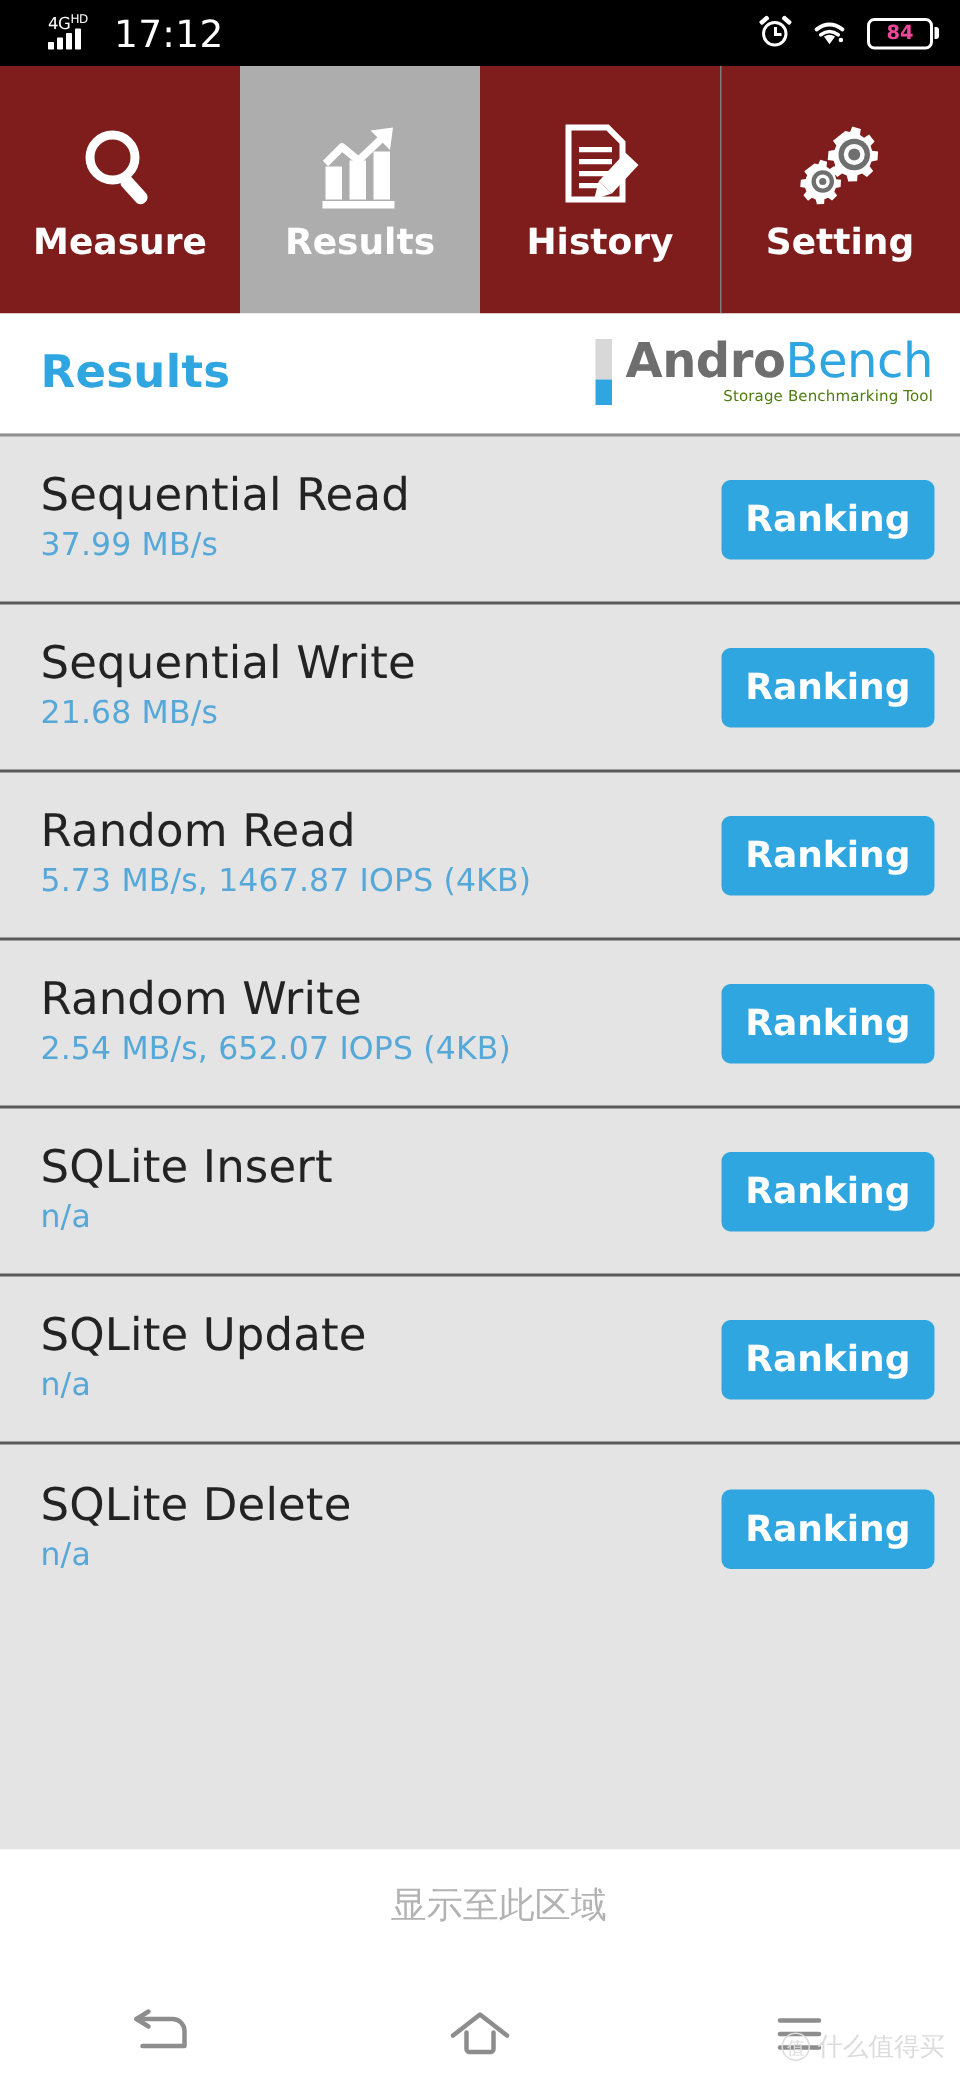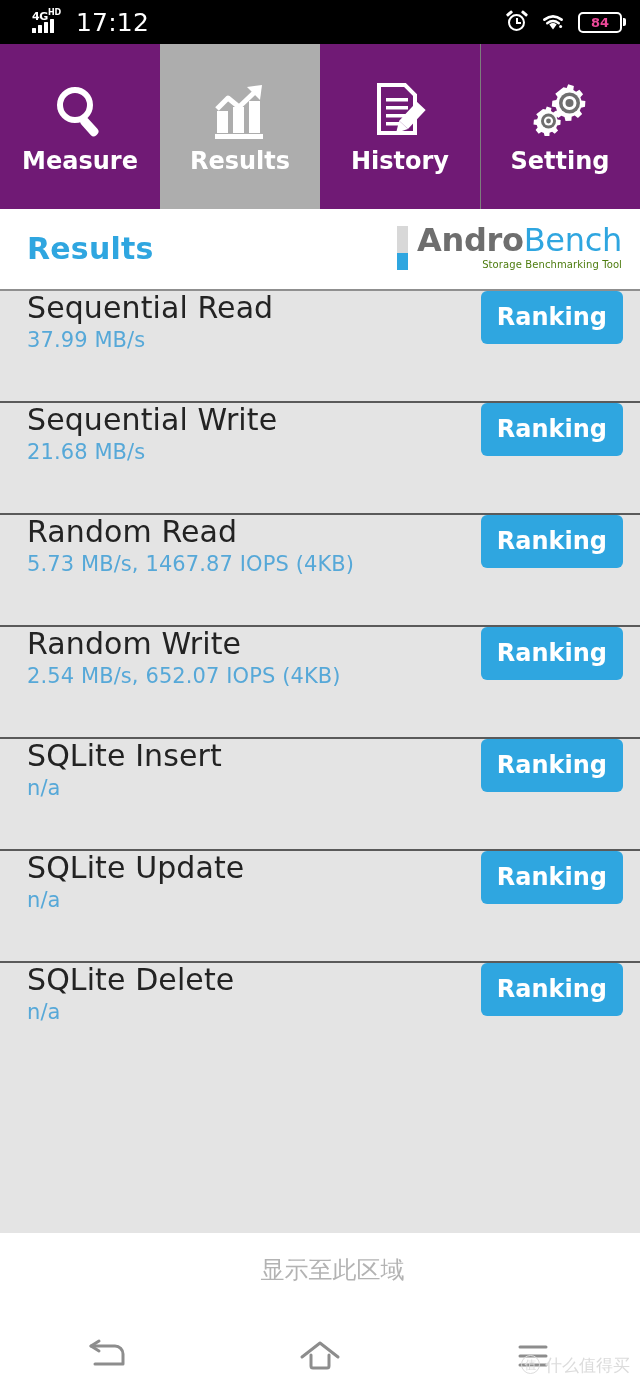--- a/index.html
+++ b/index.html
@@ -15,21 +15,21 @@
   .statusbar {
     position:absolute; top:0; left:0; width:640px; height:44px;
     background:#000; color:#fff;
     display:flex; align-items:center; justify-content:space-between;
     padding:0 14px 0 18px;
   }
   .sb-left { display:flex; align-items:flex-end; gap:8px; }
   .signal-wrap { position:relative; width:50px; height:30px; }
   .net-label {
     position:absolute; top:0px; left:14px;
-    font-size:11px; font-weight:bold; line-height:11px;
+    font-size:11px; font-weight:normal; line-height:11px;
     letter-spacing:-0.3px; color:#fff;text-align:right;
   }
   .net-label sup { font-size:8px; vertical-align:super; }
   .bars { position:absolute; bottom:4px; left:14px; display:flex; align-items:flex-end; gap:2px; }
   .bars i { display:block; width:4px; background:#fff; border-radius:0.5px; }
   .bars i:nth-child(1){height:5px;}
   .bars i:nth-child(2){height:8px;}
   .bars i:nth-child(3){height:11px;}
   .bars i:nth-child(4){height:14px;}
   .clock { font-size:25px; line-height:25px; font-weight:400; letter-spacing:0.2px; padding-bottom:2px;}
@@ -54,21 +54,21 @@
   }
   .batt-cap { width:3px; height:8px; background:#fff; border-radius:0 2px 2px 0; margin-left:1px; }
 
   
   .tabbar {
     position:absolute; top:44px; left:0; width:640px; height:165px;
     display:flex;
   }
   .tab {
     flex:1; height:100%;
-    background:#701a75;
+    background:#7f1d1d;
     display:flex; flex-direction:column; align-items:center; justify-content:center;
     gap:6px; color:#fff; position:relative;
   }
   .tab + .tab { box-shadow:inset 1px 0 0 #7d7d7d; }
   .tab.active { background:#adadad; box-shadow:none; }
   .tab.active + .tab { box-shadow:none; }
   .tab-label {
     font-size:24px; font-weight:bold; line-height:24px;
     font-family:"DejaVu Sans", sans-serif;
   }
@@ -99,21 +99,21 @@
 
   
   .list {
     position:absolute; top:289px; left:0; width:640px; height:944px;
     background:#e4e4e4;
     border-top:2px solid #8f8f8f;
   }
   .row {
     position:relative; height:112px; width:640px;
     border-bottom:2px solid #5a5a5a;
-    display:flex; align-items:flex-start; justify-content:space-between;
+    display:flex; align-items:center; justify-content:space-between;
     padding:0 17px 0 27px;
     gap:20px;
   }
   .row-texts { display:flex; flex-direction:column; gap:4px; padding-bottom:4px; }
   .row-title {
     font-size:30px; line-height:34px; color:#232323; font-weight:400;
     letter-spacing:0.1px;
   }
   .row-value {
     font-size:21px; line-height:23px; color:#56a8d8; font-weight:400;

